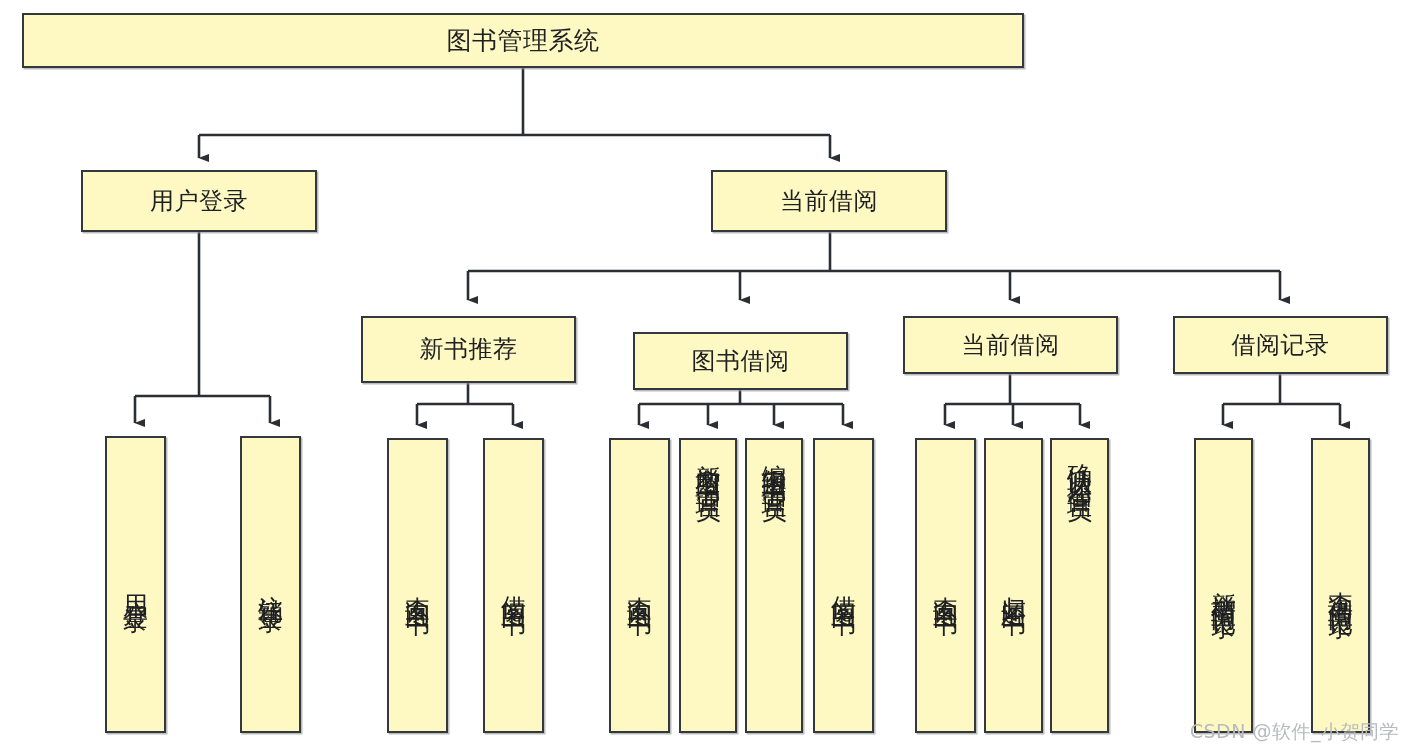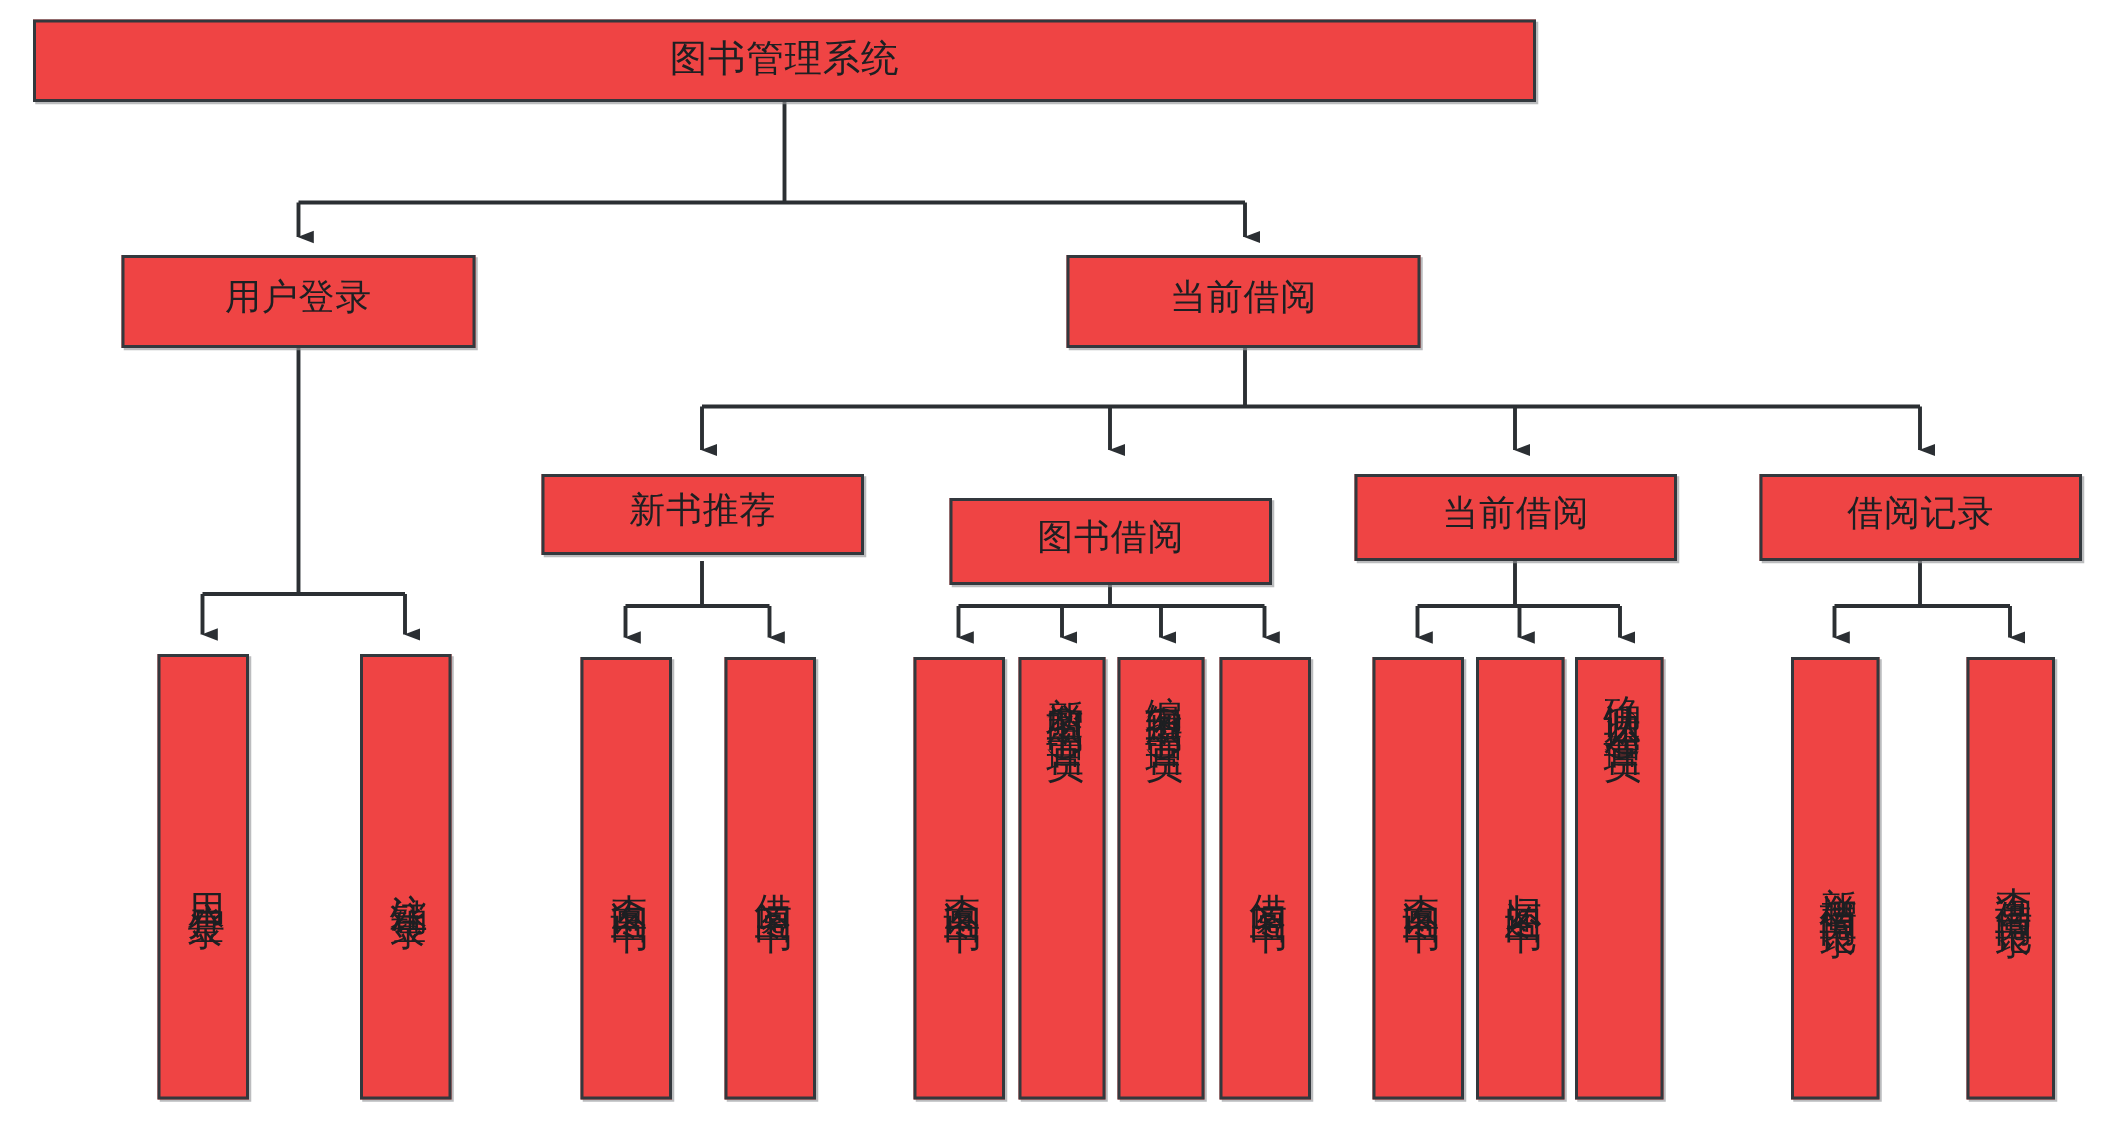--- a/index.html
+++ b/index.html
@@ -22,28 +22,27 @@
   svg#connectors {
     position: absolute;
     left: 0;
     top: 0;
     width: 1405px;
     height: 747px;
   }
   .node {
     position: absolute;
     box-sizing: border-box;
-    background: #ef4444;
+    background: #fef9c3;
     border: 2px solid #33383d;
     box-shadow: 1.5px 1.5px 0 0 rgba(150,152,155,0.65);
     display: flex;
     align-items: center;
     justify-content: center;
     color: #1d1f22;
-    font-family: Liberation Mono, monospace;
   }
   .node-label {
     display: block;
     line-height: 1.18;
     letter-spacing: 0.5px;
     white-space: pre;
   }
   
   .node.horiz .node-label {
     font-size: 24px;
@@ -156,21 +155,21 @@
     <span class="node-label">图书管理系统</span>
   </div>
 
   <div class="node horiz" style="left:81px; top:170px; width:236px; height:62px;">
     <span class="node-label">用户登录</span>
   </div>
   <div class="node horiz" style="left:711px; top:170px; width:236px; height:62px;">
     <span class="node-label">当前借阅</span>
   </div>
 
-  <div class="node horiz" style="left:361px; top:316px; width:215px; height:54px;">
+  <div class="node horiz" style="left:361px; top:316px; width:215px; height:67px;">
     <span class="node-label">新书推荐</span>
   </div>
   <div class="node horiz" style="left:633px; top:316px; width:215px; height:58px;margin-top:16px;">
     <span class="node-label">图书借阅</span>
   </div>
   <div class="node horiz" style="left:903px; top:316px; width:215px; height:58px;">
     <span class="node-label">当前借阅</span>
   </div>
   <div class="node horiz" style="left:1173px; top:316px; width:215px; height:58px;">
     <span class="node-label">借阅记录</span>
@@ -213,14 +212,15 @@
     <span class="node-label">确认归还（管理员）</span>
   </div>
 
   <div class="node vert centered" style="left:1194px; top:438px; width:59px; height:295px;">
     <span class="node-label">新增借阅记录</span>
   </div>
   <div class="node vert centered" style="left:1311px; top:438px; width:59px; height:295px;">
     <span class="node-label">查询借阅记录</span>
   </div>
 
+  <div class="watermark">CSDN @软件_小贺同学</div>
 
 </div>
 
 </body></html>

